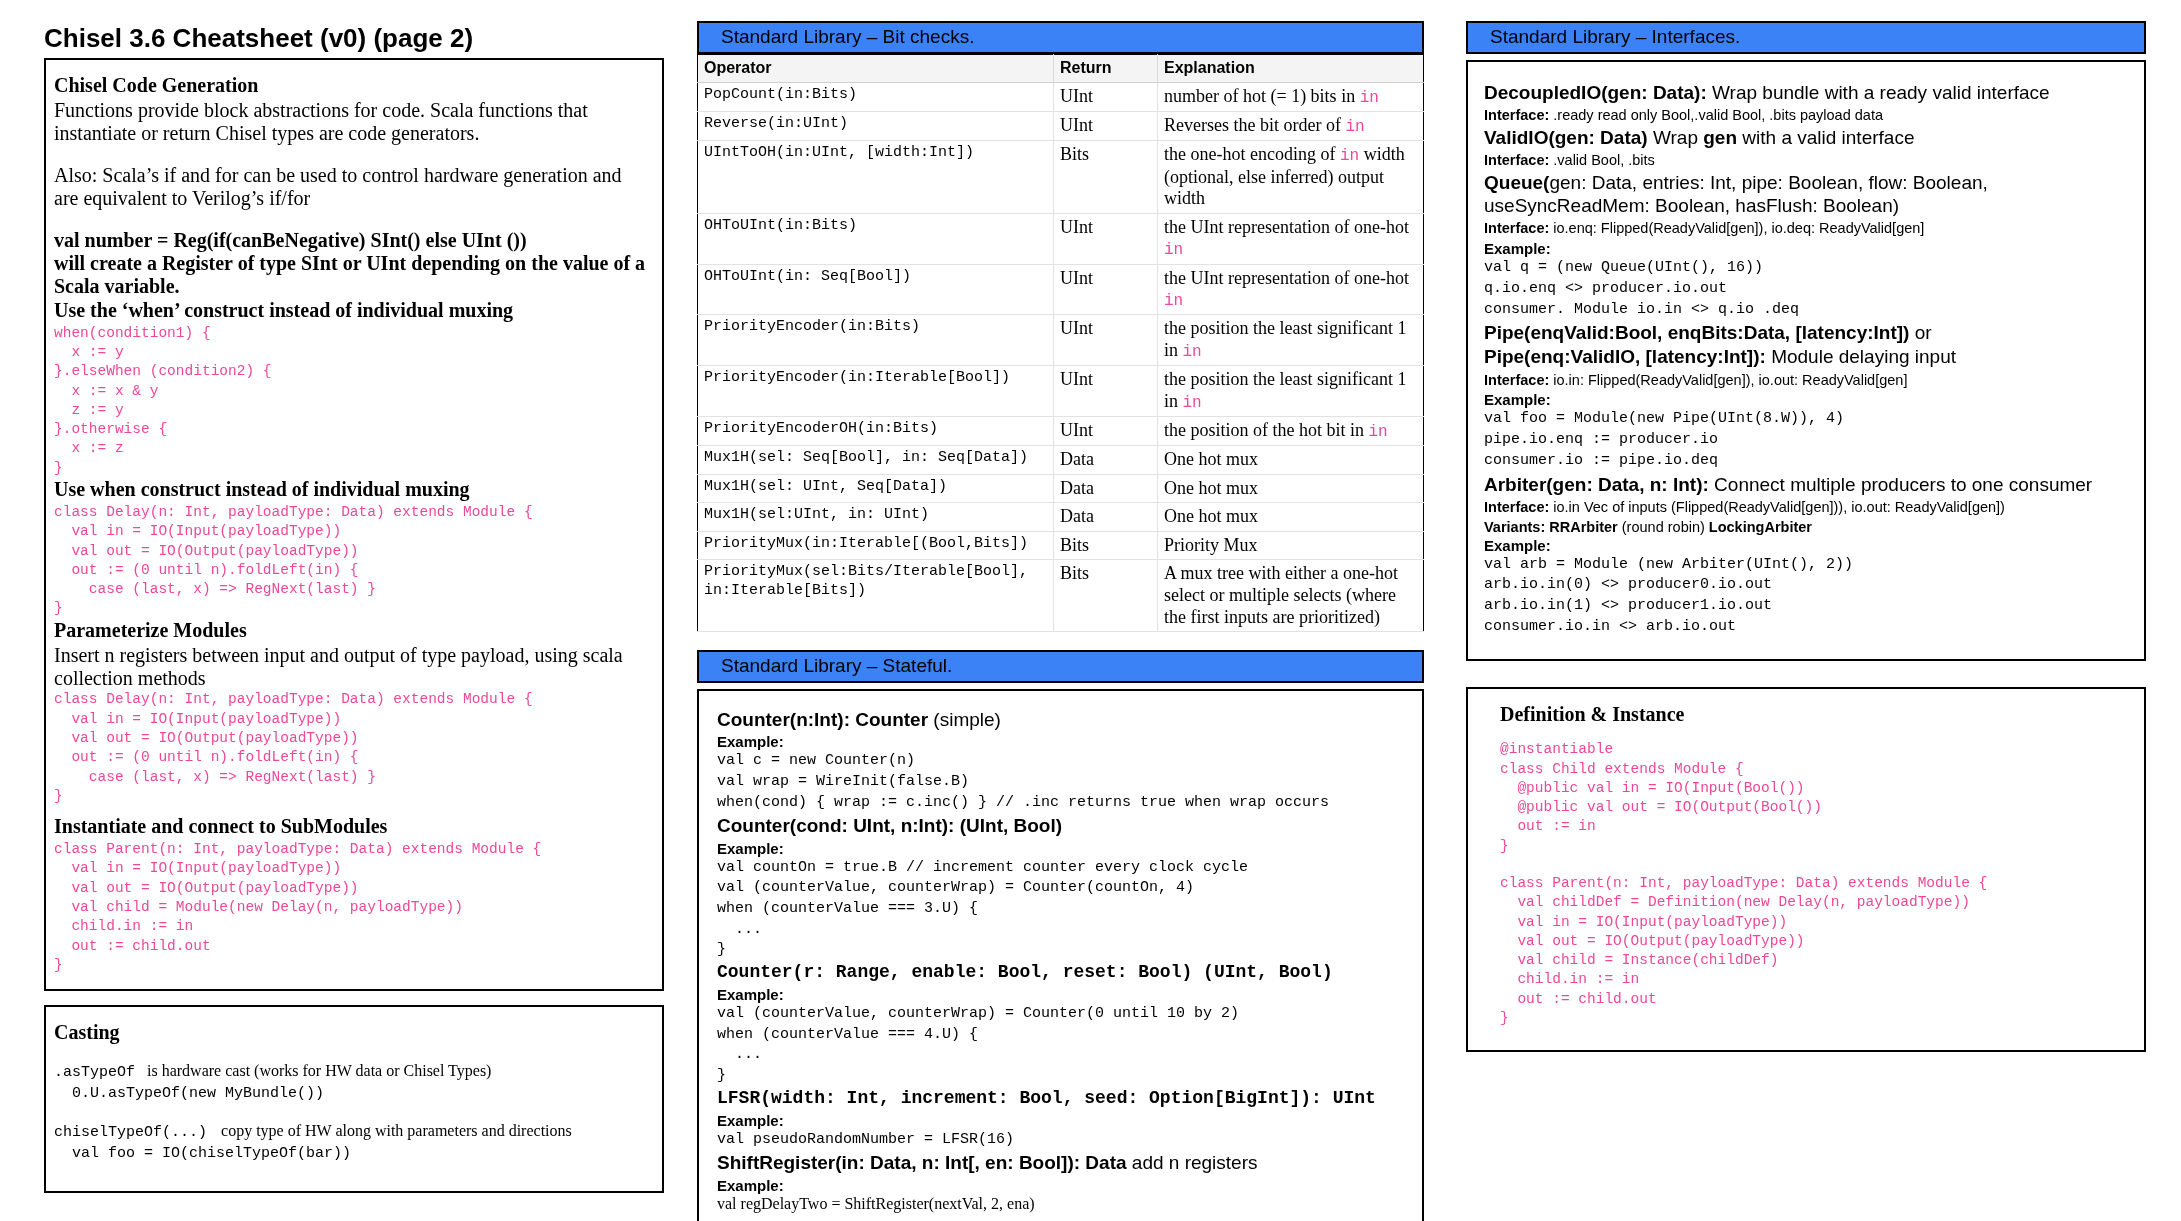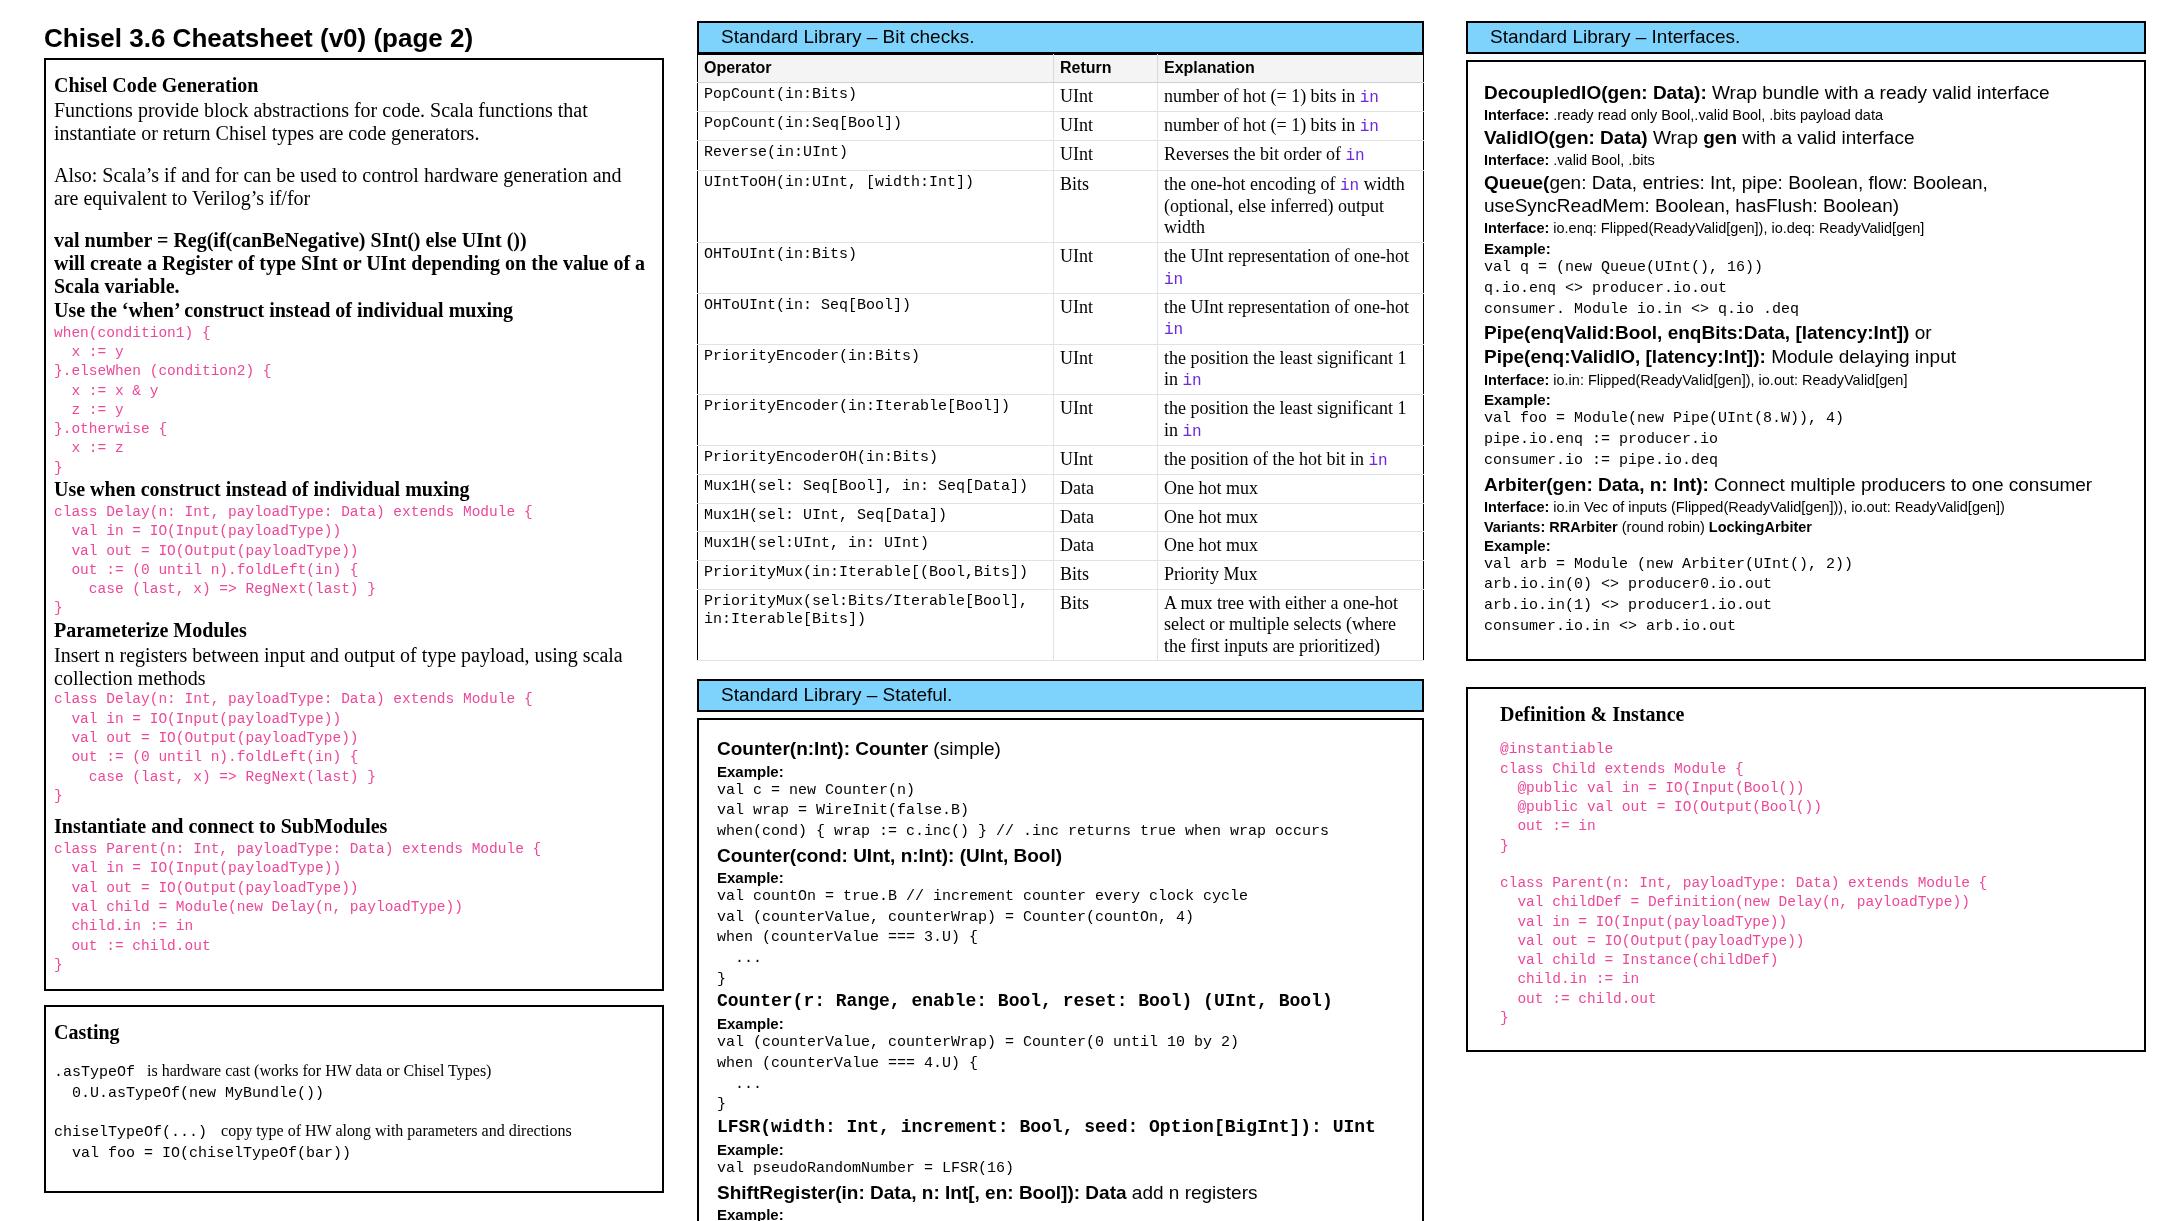--- a/index.html
+++ b/index.html
@@ -5,34 +5,34 @@
   html,body{margin:0;padding:0;background:#ffffff;}
   body{width:2181px;height:1221px;font-family:"Liberation Serif",serif;color:#000;overflow:hidden;}
   .page{position:relative;width:2181px;height:1221px;margin-top:13px;}
   .title{position:absolute;left:44px;top:10px;font-family:"Liberation Sans",sans-serif;font-weight:bold;font-size:26px;letter-spacing:0px;}
   .col{position:absolute;}
   .colA{left:44px;top:45px;width:620px;}
   .colB{left:697px;top:8px;width:727px;}
   .colC{left:1466px;top:8px;width:680px;}
   .box{border:2.5px solid #000;background:#fff;box-sizing:border-box;}
   .boxpad{padding:14px 16px 14px 8px;}
-  .hdrband{border:2.5px solid #000;background:#7dd3fc;box-sizing:border-box;padding:3px 16px 4px 22px;font-family:"Liberation Sans",sans-serif;font-size:19px;}
+  .hdrband{border:2.5px solid #000;background:#3b82f6;box-sizing:border-box;padding:3px 16px 4px 22px;font-family:"Liberation Sans",sans-serif;font-size:19px;}
   h3.sec{font-family:"Liberation Serif",serif;font-weight:bold;font-size:20px;margin:0 0 2px 0;}
   p.prose{font-family:"Liberation Serif",serif;font-size:20px;line-height:1.17;margin:0 0 0 0;}
   .gap{height:18px;}
   .gap-sm{height:9px;}
   pre.code{font-family:"Liberation Mono",monospace;font-size:14.5px;line-height:1.33;margin:0;white-space:pre;color:#ec4899;}
   
   table.ops{border-collapse:collapse;width:100%;table-layout:fixed;border:1.5px solid #000;background:#fff;}
   table.ops th{background:#f4f4f4;font-family:"Liberation Sans",sans-serif;font-weight:bold;font-size:16px;text-align:left;padding:4px 6px 5px 6px;border-right:1px solid #d9d9d9;border-bottom:1px solid #cfcfcf;}
   table.ops td{vertical-align:top;padding:3px 6px 3px 6px;border-right:1px solid #e2e2e2;border-bottom:1px solid #e2e2e2;}
   td.op{font-family:"Liberation Mono",monospace;font-size:15px;line-height:1.25;}
   td.ret{font-family:"Liberation Serif",serif;font-size:18px;line-height:1.2;}
   td.exp{font-family:"Liberation Serif",serif;font-size:18px;line-height:1.2;}
-  .kw{color:#6d28d9;font-family:"Liberation Mono",monospace;font-size:16px;}
+  .kw{color:#ec4899;font-family:"Liberation Mono",monospace;font-size:16px;}
   col.c1{width:356px;} col.c2{width:104px;} col.c3{width:auto;}
   
   .sig{font-family:"Liberation Sans",sans-serif;font-weight:bold;font-size:19px;line-height:1.22;margin:1px 0 0 0;}
   .sigmono{font-family:"Liberation Mono",monospace;font-weight:bold;font-size:18px;line-height:1.22;margin:1px 0 0 0;}
   .sig .thin{font-weight:normal;font-family:"Liberation Sans",sans-serif;}
   .exlabel{font-family:"Liberation Sans",sans-serif;font-weight:bold;font-size:15px;margin:2px 0 1px 0;}
   .exmono{font-family:"Liberation Mono",monospace;font-size:15px;line-height:1.38;margin:0;white-space:pre;}
   .exserif{font-family:"Liberation Serif",serif;font-size:16px;margin:0;}
   .iface{font-family:"Liberation Sans",sans-serif;font-size:14.5px;line-height:1.3;margin:2px 0 1px 0;}
   .iface b{font-weight:bold;}
@@ -124,25 +124,20 @@
           <th style="border-right:none;">Explanation</th>
         </tr>
       </thead>
       <tbody id="ops-body">
           <tr>
             <td class="op">PopCount(in:Bits)</td>
             <td class="ret">UInt</td>
             <td class="exp" style="border-right: none;">number of hot (= 1) bits in <span class="kw">in</span></td>
           </tr>
           <tr>
-            <td class="op">PopCount(in:Seq[Bool])</td>
-            <td class="ret">UInt</td>
-            <td class="exp" style="border-right: none;">number of hot (= 1) bits in <span class="kw">in</span></td>
-          </tr>
-          <tr>
             <td class="op">Reverse(in:UInt)</td>
             <td class="ret">UInt</td>
             <td class="exp" style="border-right: none;">Reverses the bit order of <span class="kw">in</span></td>
           </tr>
           <tr>
             <td class="op">UIntToOH(in:UInt, [width:Int])</td>
             <td class="ret">Bits</td>
             <td class="exp" style="border-right: none;">the one-hot encoding of <span class="kw">in</span> width (optional, else inferred) output width</td>
           </tr>
           <tr>

